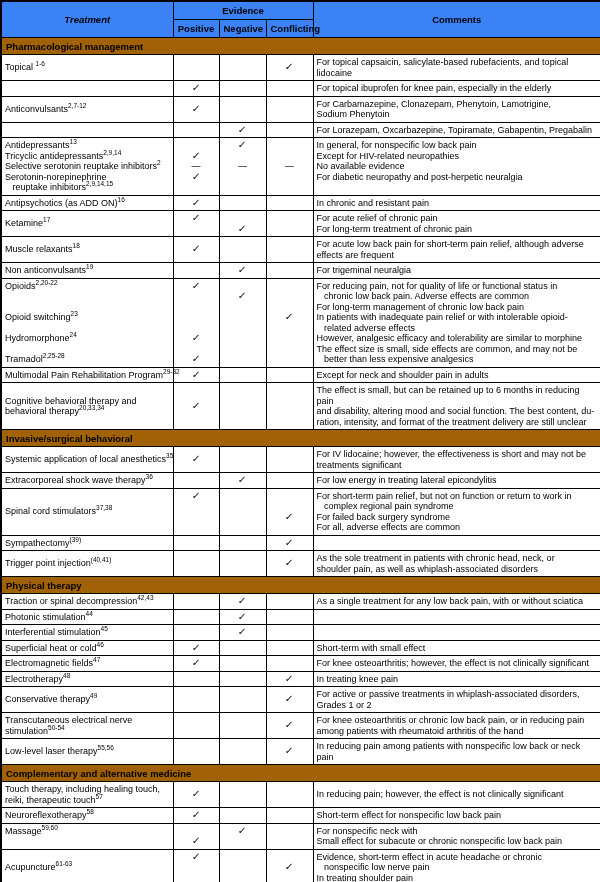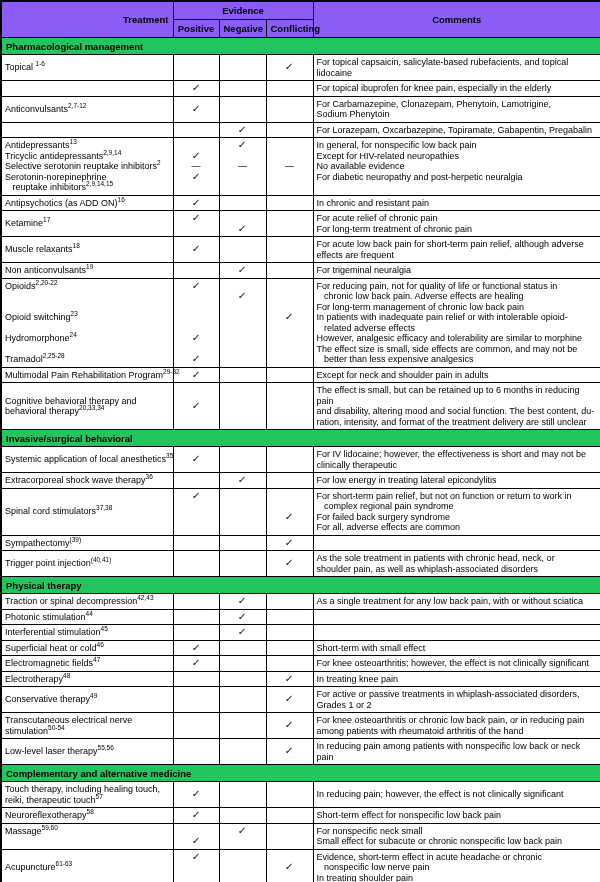--- a/index.html
+++ b/index.html
@@ -1,22 +1,22 @@
 <!DOCTYPE html>
 <html><head>
 <meta charset="utf-8">
 <style>
   html,body{margin:0;padding:0;background:#fff;}
   body{width:600px;font-family:"Liberation Sans","DejaVu Sans",sans-serif;color:#000;}
   table{width:600px;border-collapse:collapse;table-layout:fixed;border:2px solid #000;}
   th,td{border:1px solid #000;vertical-align:middle;padding:2px 3px;}
-  thead th{font-size:9.5px;font-weight:bold;text-align:center;padding:3px 4px;background:#8b5cf6;}
-  thead th.th-treatment{text-align:right;}
+  thead th{font-size:9.5px;font-weight:bold;text-align:center;padding:3px 4px;background:#3b82f6;}
+  thead th.th-treatment{text-align:center;font-style:italic;}
   tbody td{font-size:9px;}
-  .section-td{background:#22c55e;font-weight:bold;font-size:9.5px;padding:2.5px 4px;}
+  .section-td{background:#a16207;font-weight:bold;font-size:9.5px;padding:2.5px 4px;}
   .cell-t,.cell-m{text-align:left;}
   .cell-e{text-align:center;}
   .line{min-height:10.5px;line-height:10.5px;white-space:pre;overflow:visible;}
   .cell-m .line{white-space:pre-wrap;}
   sup{font-size:6.5px;line-height:0;vertical-align:super;}
   .check{font-weight:bold;font-size:10px;line-height:10.5px;display:inline-block;transform:skewX(-8deg);}
   .dash{color:#555;font-weight:bold;}
 </style>
 </head>
 <body>
@@ -226,21 +226,21 @@
           <div class="line">&nbsp;</div>
           <div class="line">&nbsp;</div>
           <div class="line"><span class="check">✓</span></div>
           <div class="line">&nbsp;</div>
           <div class="line">&nbsp;</div>
           <div class="line">&nbsp;</div>
           <div class="line">&nbsp;</div>
         </td>
         <td class="cell-m">
           <div class="line">For reducing pain, not for quality of life or functional status in</div>
-          <div class="line">   chronic low back pain. Adverse effects are healing</div>
+          <div class="line">   chronic low back pain. Adverse effects are common</div>
           <div class="line">For long-term management of chronic low back pain</div>
           <div class="line">In patients with inadequate pain relief or with intolerable opioid-</div>
           <div class="line">   related adverse effects</div>
           <div class="line">However, analgesic efficacy and tolerability are similar to morphine</div>
           <div class="line">The effect size is small, side effects are common, and may not be</div>
           <div class="line">   better than less expensive analgesics</div>
         </td>
       </tr>
       <tr>
         <td class="cell-t">
@@ -278,21 +278,21 @@
         <td class="cell-t">
           <div class="line">Systemic application of local anesthetics<sup>35</sup></div>
         </td>
         <td class="cell-e">
           <div class="line"><span class="check">✓</span></div>
         </td>
         <td class="cell-e"></td>
         <td class="cell-e"></td>
         <td class="cell-m">
           <div class="line">For IV lidocaine; however, the effectiveness is short and may not be</div>
-          <div class="line">clinically therapeutic</div>
+          <div class="line">treatments significant</div>
         </td>
       </tr>
       <tr>
         <td class="cell-t">
           <div class="line">Extracorporeal shock wave therapy<sup>36</sup></div>
         </td>
         <td class="cell-e"></td>
         <td class="cell-e">
           <div class="line"><span class="check">✓</span></div>
         </td>
@@ -507,21 +507,21 @@
         <td class="cell-e">
           <div class="line">&nbsp;</div>
           <div class="line"><span class="check">✓</span></div>
         </td>
         <td class="cell-e">
           <div class="line"><span class="check">✓</span></div>
           <div class="line">&nbsp;</div>
         </td>
         <td class="cell-e"></td>
         <td class="cell-m">
-          <div class="line">For nonspecific neck small</div>
+          <div class="line">For nonspecific neck with</div>
           <div class="line">Small effect for subacute or chronic nonspecific low back pain</div>
         </td>
       </tr>
       <tr>
         <td class="cell-t">
           <div class="line">&nbsp;</div>
           <div class="line">Acupuncture<sup>61-63</sup></div>
           <div class="line">&nbsp;</div>
         </td>
         <td class="cell-e">

